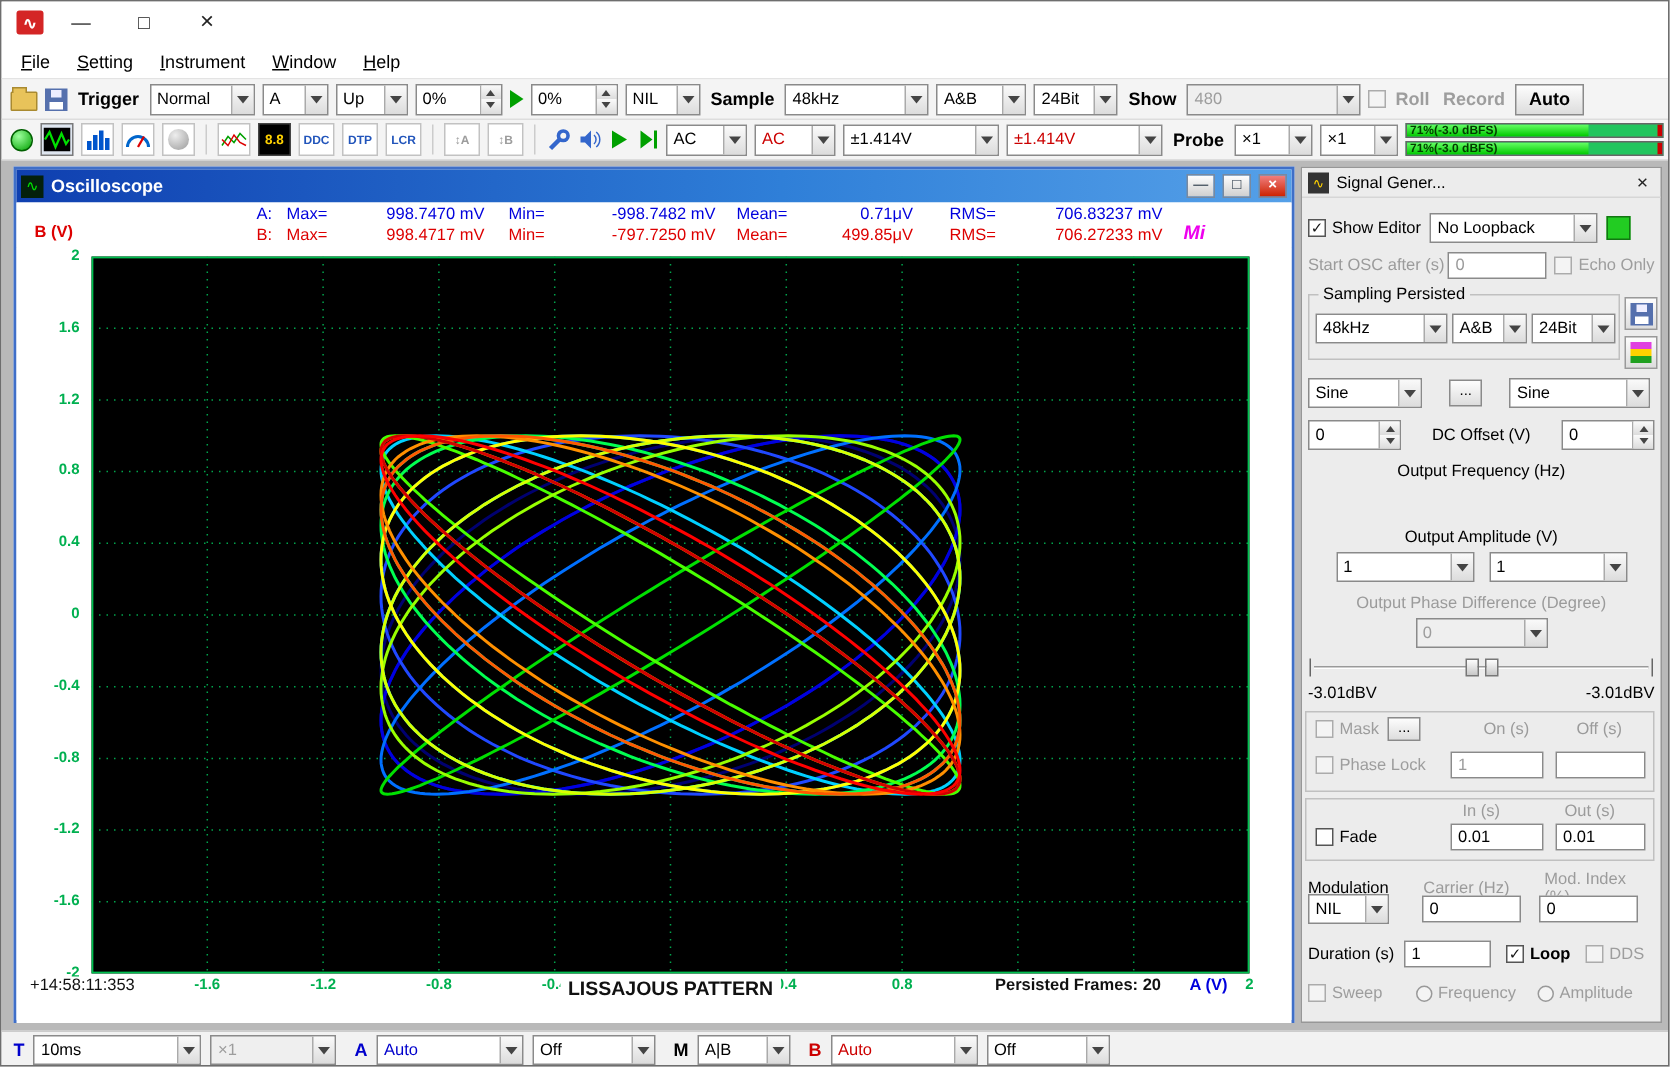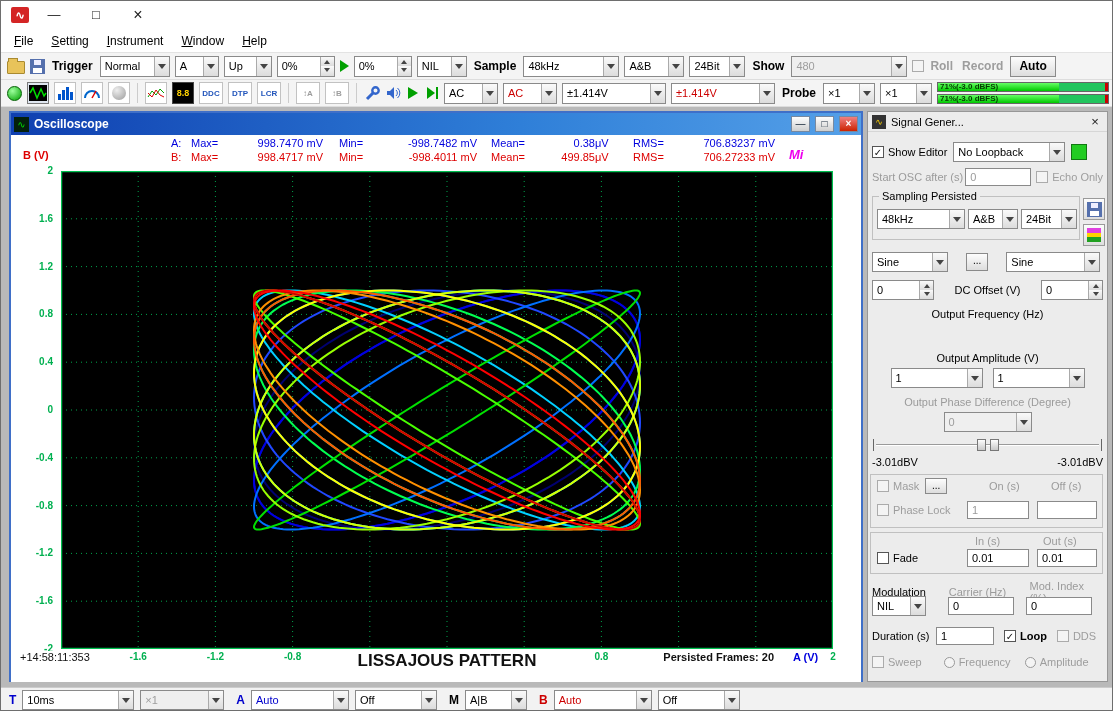--- a/index.html
+++ b/index.html
@@ -75,21 +75,21 @@
 .sA{color:#0000dd}.sB{color:#dd0000}
 .c1{width:20px}.c2{width:38px}.c3{width:94px;text-align:right}.c4{width:40px;margin-left:16px}.c5{width:98px;text-align:right}
 .c6{width:44px;margin-left:14px}.c7{width:60px;text-align:right}.c8{width:30px;text-align:left}.c9{width:40px;margin-left:8px}.c10{width:102px;text-align:right}
 .plot-area{position:relative;height:517px;background:#fff}
 #plot-holder{position:absolute;left:50px;top:6px;width:772px;height:478px}
 .ytick{position:absolute;left:0;width:46px;padding-right:4px;text-align:right;font-size:10px;font-weight:bold;color:#00b050}
 #y-ticks{position:absolute;left:0;top:0;width:46px;height:100%}
 #x-ticks{position:absolute;left:0;top:486px;width:100%;height:14px}
 .xtick{position:absolute;top:0;transform:translateX(-50%);font-size:10px;font-weight:bold;color:#00b050}
 .ts{position:absolute;left:6px;top:486px;font-size:11px;color:#111;background:#fff;padding:0 3px;z-index:3}
-.chart-title{position:absolute;left:436px;top:486px;transform:translateX(-50%);font-size:17px;font-weight:bold;color:#111;background:#fff;padding:0 5px;z-index:3}
+.chart-title{position:absolute;left:436px;top:486px;transform:translateX(-50%);font-size:13px;font-weight:bold;color:#111;background:#fff;padding:0 5px;z-index:3}
 .persisted{position:absolute;right:82px;top:486px;font-size:11px;font-weight:bold;color:#111;background:#fff;padding:0 5px;z-index:3}
 .xlabel{position:absolute;left:782px;top:486px;font-size:11px;font-weight:bold;color:#0000dd;z-index:3}
 .ylabel{position:absolute;left:12px;top:36px;color:#dd0000;font-weight:bold;font-size:11px;z-index:5}
 .watermark{position:absolute;left:778px;top:34px;color:#ee00ee;font-weight:bold;font-style:italic;font-size:13px;z-index:5}
 
 .panel{position:absolute;left:866px;top:4px;width:241px;height:571px;background:#ececec;border:1px solid #979797;font-size:11px}
 .panel-tb{height:20px;display:flex;align-items:center;gap:5px;padding:0 4px;border-bottom:1px solid #d6d6d6}
 .panel-ic{width:14px;height:14px;background:#333;color:#ffd200;font-size:9px;display:flex;align-items:center;justify-content:center}
 .panel-title{flex:1;color:#000}
 .panel-close{width:16px;text-align:center;font-size:13px;color:#222}
@@ -314,31 +314,31 @@
         <span class="scope-btn close">×</span>
       </div>
       <div class="stats">
         <div class="stat-line sA">
           <span class="c1">A:</span>
           <span class="c2">Max=</span>
           <span class="c3">998.7470 mV</span>
           <span class="c4">Min=</span>
           <span class="c5">-998.7482 mV</span>
           <span class="c6">Mean=</span>
-          <span class="c7">0.38</span>
+          <span class="c7">0.71</span>
           <span class="c8">μV</span>
           <span class="c9">RMS=</span>
           <span class="c10">706.83237 mV</span>
         </div>
         <div class="stat-line sB">
           <span class="c1">B:</span>
           <span class="c2">Max=</span>
           <span class="c3">998.4717 mV</span>
           <span class="c4">Min=</span>
-          <span class="c5">-998.4011 mV</span>
+          <span class="c5">-797.7250 mV</span>
           <span class="c6">Mean=</span>
           <span class="c7">499.85</span>
           <span class="c8">μV</span>
           <span class="c9">RMS=</span>
           <span class="c10">706.27233 mV</span>
         </div>
       </div>
       <span class="ylabel">B (V)</span>
       <span class="watermark">Mi</span>
       <div class="plot-area">

